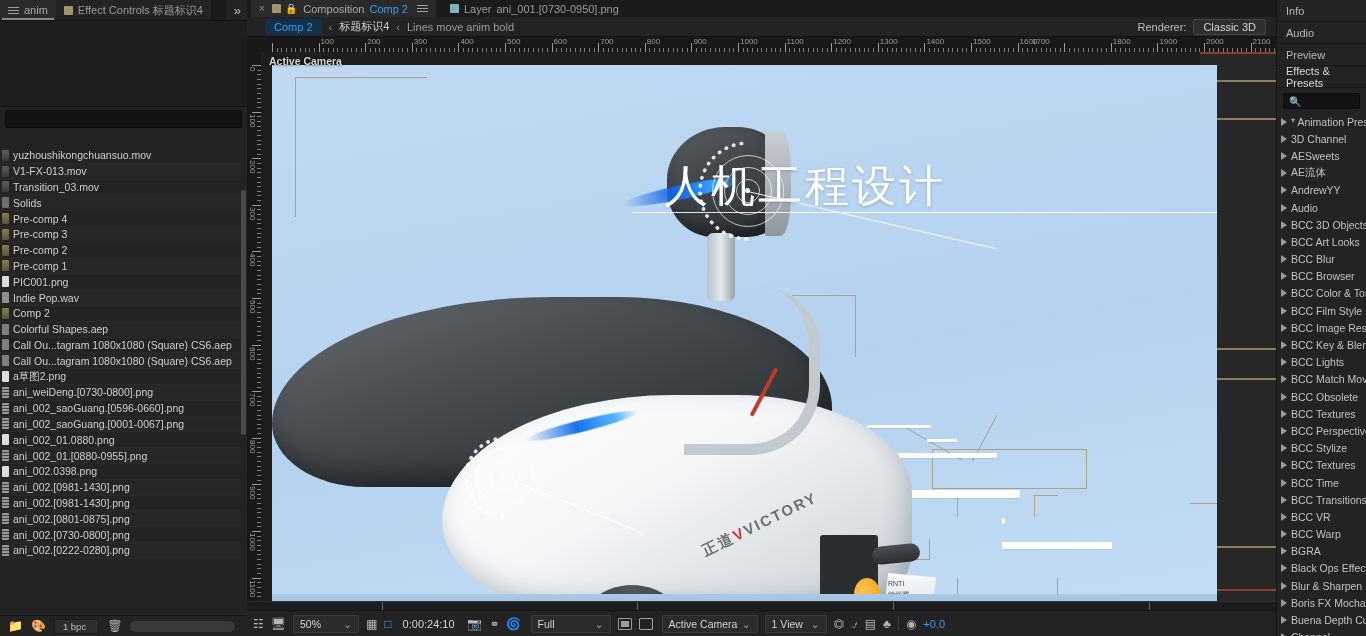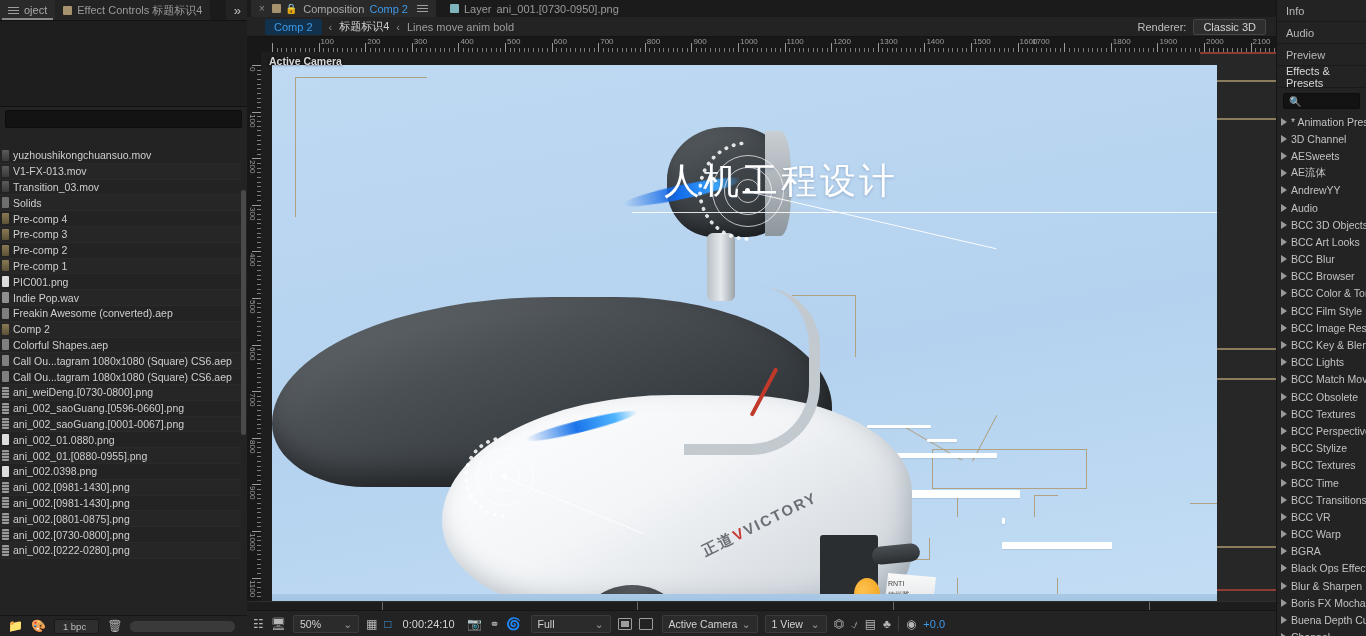--- a/index.html
+++ b/index.html
@@ -171,21 +171,21 @@
   }
   .stage::before {
     content:""; position:absolute; inset:0;
     background: linear-gradient(170deg,#bfd9f2 0%, #b4d2ef 55%, #c3ddf4 100%);
   }
   .stage-ink { position:absolute; inset:0; }
 
   .cn-title {
     position: absolute; left: 392px; top: 92px;
     font-family: "DejaVu Sans", "Liberation Sans", sans-serif;
-    font-size: 36px; color: #ffffff; letter-spacing: 3px;
+    font-size: 44px; color: #ffffff; letter-spacing: 3px;
     text-shadow: 0 1px 3px rgba(60,90,120,.35);
     white-space: nowrap;
   }
   .cn-underline {
     position: absolute; left: 360px; top: 147px; width: 600px; height: 1px;
     background: rgba(255,255,255,.85);
   }
   .leader { position: absolute; background: rgba(255,255,255,.9); height: 1px; transform-origin: 0 0; }
   .brkt { position: absolute; border-color: #b0a183; border-style: solid; border-width: 0; }
   .wbar { position: absolute; background: #ffffff; border-radius: 1px; box-shadow: 0 1px 1px rgba(0,0,0,.08); }
@@ -342,21 +342,21 @@
 
   <div class="left-col">
 
     <div class="tabbar">
       <div class="tab active-underline">
         <span class="hamb">
             <i></i>
             <i></i>
             <i></i>
           </span>
-        <span>oject</span>
+        <span>anim</span>
       </div>
       <div class="tab inactive">
         <span class="sw tan"></span>
         <span>Effect Controls 标题标识4</span>
       </div>
       <div class="tab inactive" style="margin-left:auto;">
         <span class="chev2">»</span>
       </div>
     </div>
 
@@ -404,38 +404,38 @@
         </div>
         <div class="arow">
           <span class="aico png"></span>
           <span>PIC001.png</span>
         </div>
         <div class="arow">
           <span class="aico wav"></span>
           <span>Indie Pop.wav</span>
         </div>
         <div class="arow">
-          <span class="aico aep"></span>
-          <span>Freakin Awesome (converted).aep</span>
-        </div>
-        <div class="arow">
           <span class="aico comp"></span>
           <span>Comp 2</span>
         </div>
         <div class="arow">
           <span class="aico aep"></span>
           <span>Colorful Shapes.aep</span>
         </div>
         <div class="arow">
           <span class="aico aep"></span>
           <span>Call Ou...tagram 1080x1080 (Square) CS6.aep</span>
         </div>
         <div class="arow">
           <span class="aico aep"></span>
           <span>Call Ou...tagram 1080x1080 (Square) CS6.aep</span>
+        </div>
+        <div class="arow">
+          <span class="aico png"></span>
+          <span>a草图2.png</span>
         </div>
         <div class="arow">
           <span class="aico seq"></span>
           <span>ani_weiDeng.[0730-0800].png</span>
         </div>
         <div class="arow">
           <span class="aico seq"></span>
           <span>ani_002_saoGuang.[0596-0660].png</span>
         </div>
         <div class="arow">

